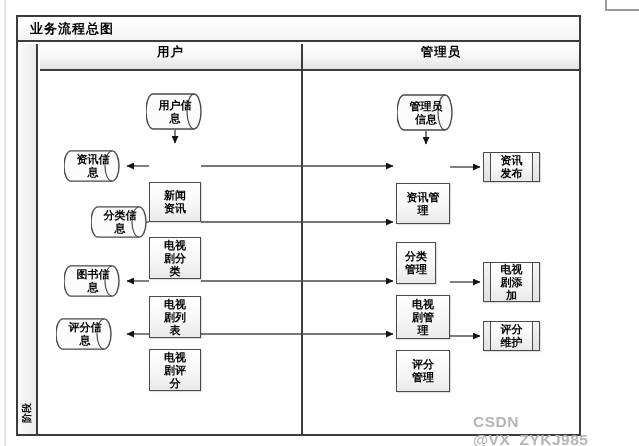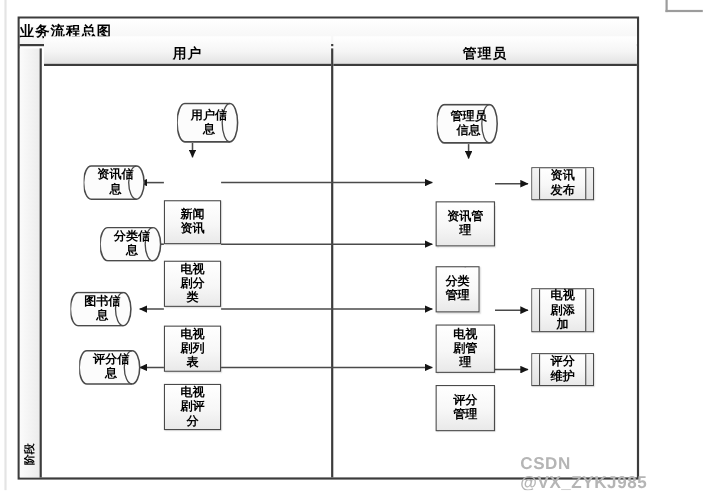--- a/index.html
+++ b/index.html
@@ -8,30 +8,30 @@
     font-family:"Liberation Sans","DejaVu Sans",sans-serif;color:#000;
   }
   .page-edge{position:absolute;left:4px;top:0;width:2px;height:446px;background:#e4e4e4;}
   .corner-frag{position:absolute;left:605px;top:-3px;width:33px;height:12px;
     border-left:2px solid #9c9c9c;border-bottom:2px solid #9c9c9c;background:#fff;}
   
   .frame{position:absolute;left:16px;top:15px;width:565px;height:421px;
     border:2px solid #3c3c3c;box-sizing:border-box;background:#fff;}
   .title-bar{position:absolute;left:0;top:0;right:0;height:25px;
     border-bottom:2px solid #3c3c3c;background:linear-gradient(180deg,#ffffff,#f4f4f4);
-    display:flex;align-items:center;box-sizing:border-box;}
+    display:flex;align-items:center;padding-left:12px;box-sizing:border-box;}
   .title-bar span{font-weight:bold;font-size:13px;letter-spacing:1px;}
   .band-strip{position:absolute;left:0;top:27px;bottom:0;width:20px;
     border-right:2px solid #3c3c3c;background:linear-gradient(90deg,#fbfbfb,#ececec);
     display:flex;align-items:flex-end;justify-content:center;box-sizing:border-box;}
   .band-label{display:inline-block;transform:rotate(-90deg);transform-origin:center;
     font-size:10px;font-weight:bold;margin-bottom:14px;white-space:nowrap;}
-  .lane-header{position:absolute;top:16px;height:27px;border-bottom:2px solid #3c3c3c;
+  .lane-header{position:absolute;top:27px;height:27px;border-bottom:2px solid #3c3c3c;
     background:linear-gradient(180deg,#ffffff 0%,#f5f5f5 55%,#e3e3e3 100%);
-    display:flex;align-items:flex-end;justify-content:center;box-sizing:border-box;}
+    display:flex;align-items:flex-start;justify-content:center;box-sizing:border-box;}
   .lane-header span{font-weight:bold;font-size:12.5px;letter-spacing:1px;}
   .lane-header.l1{left:22px;width:261px;}
   .lane-header.l2{left:285px;width:276px;}
   .lane-divider{position:absolute;left:283px;top:27px;bottom:0;width:2px;background:#3c3c3c;}
   
   .node{position:absolute;display:flex;align-items:center;justify-content:center;box-sizing:border-box;}
   .label{white-space:pre-line;text-align:center;font-weight:bold;font-size:11px;line-height:13px;position:relative;z-index:2;}
   .process{border:1.5px solid #4a4a4a;
     background:linear-gradient(180deg,#ffffff 0%,#f7f7f7 55%,#e9e9e9 100%);
     box-shadow:1px 1px 1px rgba(0,0,0,0.12);margin-top:36px;}
@@ -98,35 +98,35 @@
     <line x1="426" y1="131" x2="426" y2="144" marker-end="url(#ah)"></line>
     <line x1="423" y1="188" x2="423" y2="198" marker-end="url(#ah)"></line>
     <line x1="423" y1="243" x2="423" y2="256" marker-end="url(#ah)"></line>
     <line x1="423" y1="303" x2="423" y2="311" marker-end="url(#ah)"></line>
 
     <line x1="450" y1="167" x2="480" y2="167" marker-end="url(#ah)"></line>
     <line x1="450" y1="282" x2="480" y2="282" marker-end="url(#ah)"></line>
     <line x1="450" y1="336" x2="480" y2="336" marker-end="url(#ah)"></line>
   </svg>
 
-  <div class="node doc" style="left:161px;top:93px;width:58px;height:37px;">
+  <div class="node doc" style="left:146px;top:93px;width:58px;height:37px;">
     <svg viewBox="0 0 58 34" preserveAspectRatio="none">
       <path class="shape" d="M 7,1 L 48,1 A 7,16 0 0 1 48,33 L 7,33 A 7,16 0 0 1 7,1 Z"></path>
       <path class="rim" d="M 48,1 A 7,16 0 0 0 48,33"></path>
     </svg>
     <span class="label">用户信
 息</span>
   </div>
 
   <div class="node process" style="left:149px;top:146px;width:52px;height:40px;">
     <span class="label">新闻
 资讯</span>
   </div>
 
-  <div class="node doc" style="left:76px;top:150px;width:58px;height:32px;">
+  <div class="node doc" style="left:64px;top:150px;width:58px;height:32px;">
     <svg viewBox="0 0 58 34" preserveAspectRatio="none">
       <path class="shape" d="M 7,1 L 48,1 A 7,16 0 0 1 48,33 L 7,33 A 7,16 0 0 1 7,1 Z"></path>
       <path class="rim" d="M 48,1 A 7,16 0 0 0 48,33"></path>
     </svg>
     <span class="label">资讯信
 息</span>
   </div>
 
   <div class="node process" style="left:149px;top:201px;width:52px;height:42px;">
     <span class="label">电视
@@ -157,21 +157,21 @@
     <span class="label">图书信
 息</span>
   </div>
 
   <div class="node process" style="left:149px;top:313px;width:52px;height:42px;">
     <span class="label">电视
 剧评
 分</span>
   </div>
 
-  <div class="node doc" style="left:72px;top:318px;width:58px;height:32px;">
+  <div class="node doc" style="left:56px;top:318px;width:58px;height:32px;">
     <svg viewBox="0 0 58 34" preserveAspectRatio="none">
       <path class="shape" d="M 7,1 L 48,1 A 7,16 0 0 1 48,33 L 7,33 A 7,16 0 0 1 7,1 Z"></path>
       <path class="rim" d="M 48,1 A 7,16 0 0 0 48,33"></path>
     </svg>
     <span class="label">评分信
 息</span>
   </div>
 
   <div class="node doc" style="left:397px;top:94px;width:58px;height:37px;">
     <svg viewBox="0 0 58 34" preserveAspectRatio="none">

